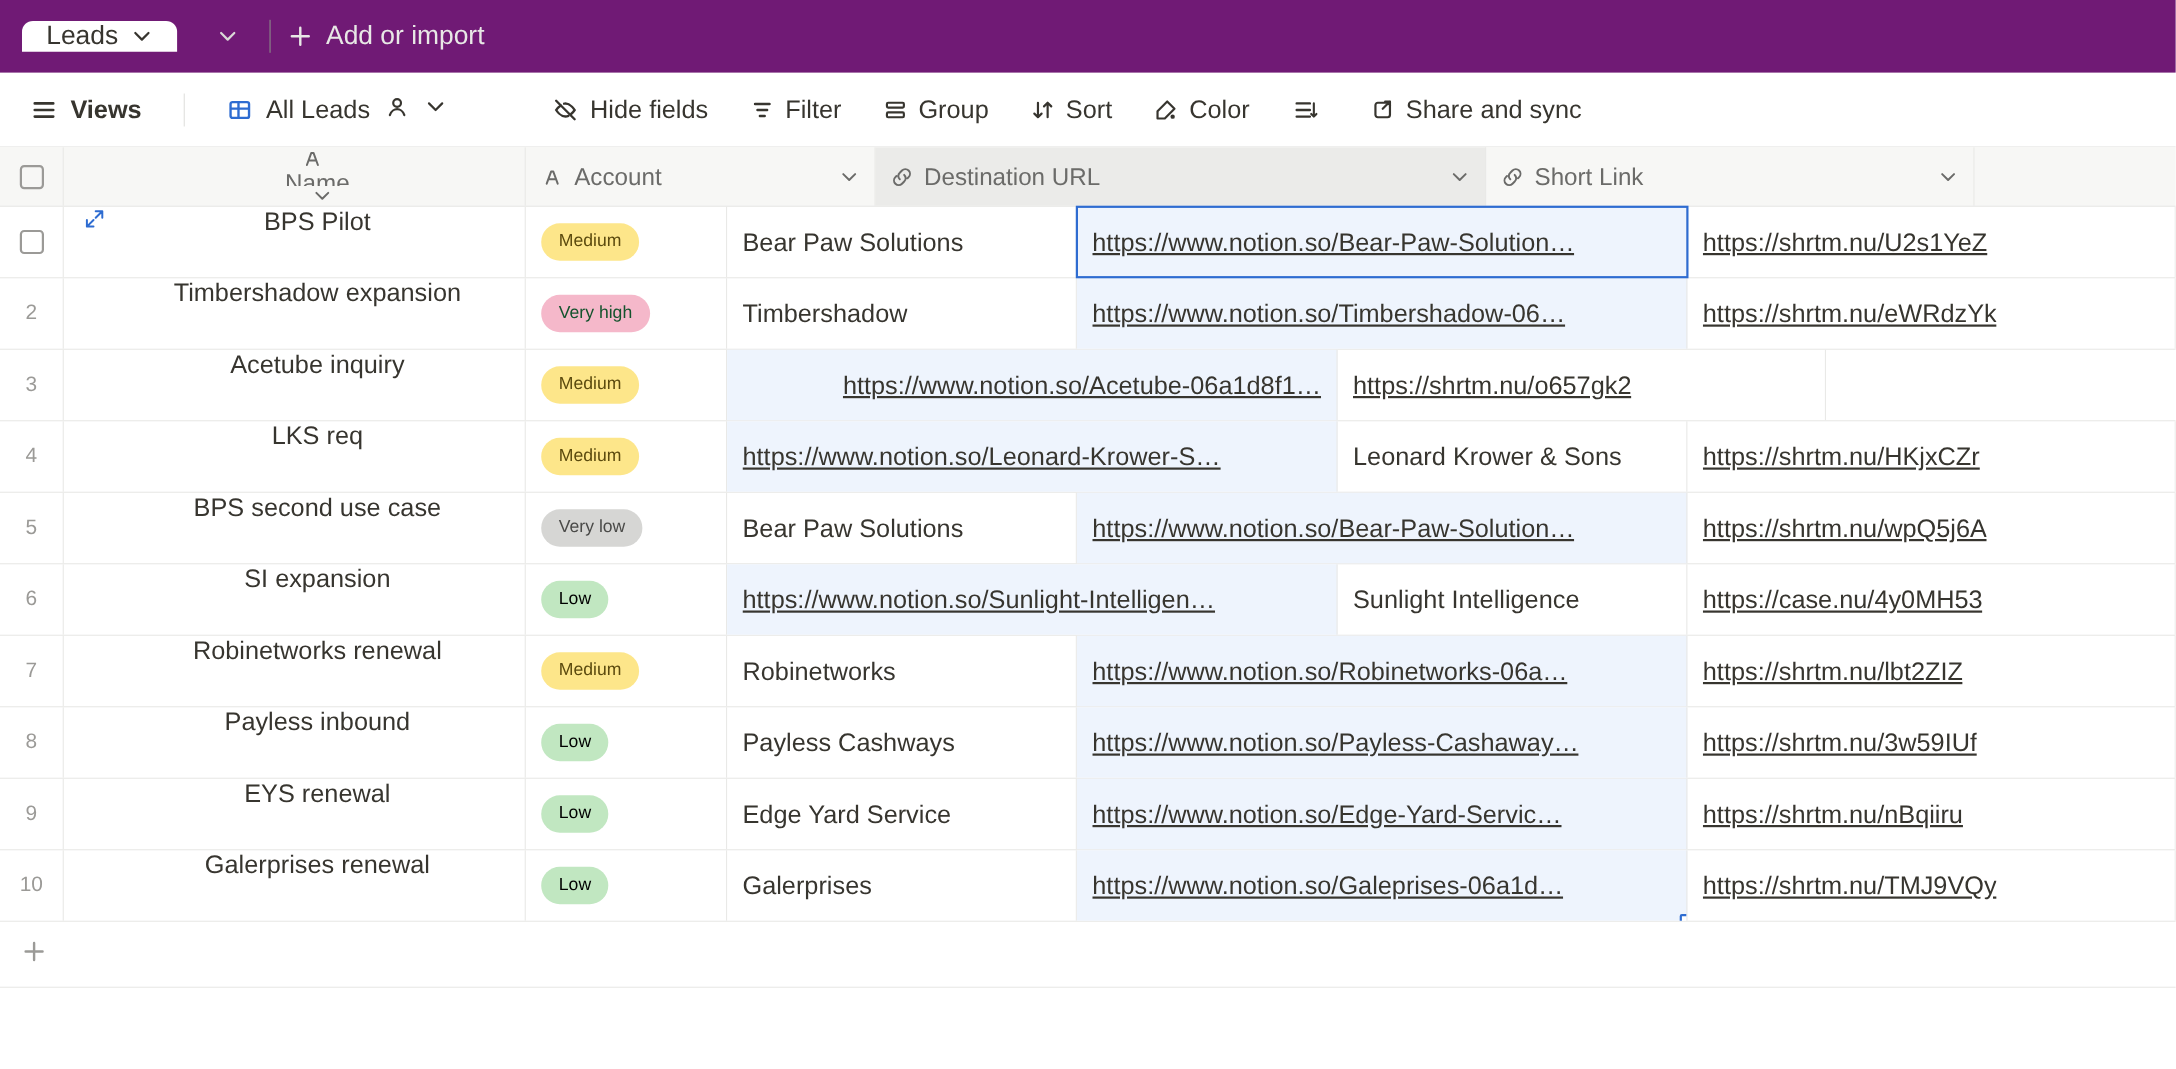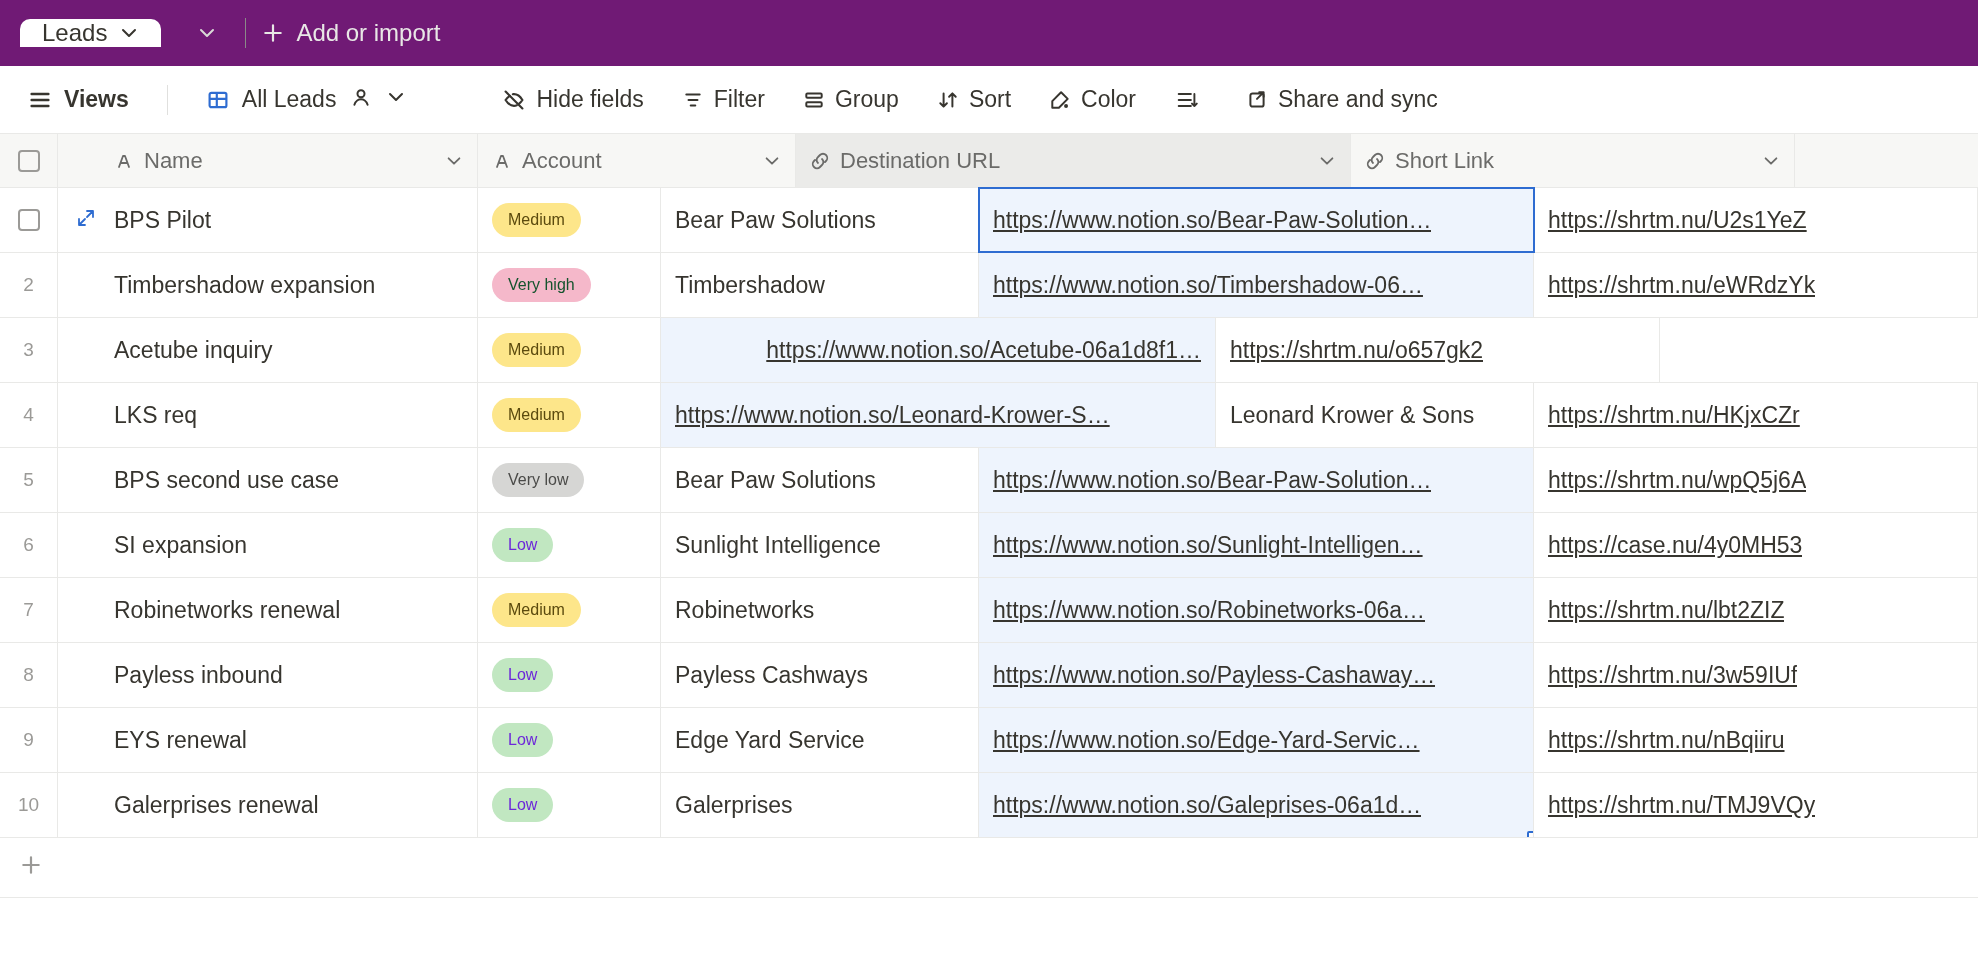--- a/index.html
+++ b/index.html
@@ -27,21 +27,21 @@
   .tool-item .icon { margin-right: 10px; }
   
   
   .table { width: 100%; }
   .thead { display: flex; height: 54px; background: #f7f7f5; border-bottom: 1px solid #e9e9e7; font-size: 22px; color: #6b6b69; }
   .th, .td { display: flex; align-items: center; padding: 0 14px; border-right: 1px solid #e9e9e7; position: relative; }
   .th .icon { margin-right: 10px; flex-shrink: 0; }
   .th .label { flex: 1; white-space: nowrap; overflow: hidden; text-overflow: ellipsis; }
   .th .dd { flex-shrink: 0; margin-left: 8px; }
   .col-check { width: 58px; justify-content: center; flex-shrink: 0; padding: 0; }
-  .col-name { width: 420px; flex-shrink: 0; }
+  .col-name { width: 420px; flex-shrink: 0; flex-direction: column; }
   .col-prio { width: 183px; flex-shrink: 0; }
   .col-acct { width: 318px; flex-shrink: 0; }
   .col-url { width: 555px; flex-shrink: 0; }
   .col-short { width: 444px; flex-shrink: 0; }
   .th.col-url { background: #ebebe9; }
   
   .trow { display: flex; height: 65px; border-bottom: 1px solid #e9e9e7; font-size: 23px; }
   .td { overflow: hidden; }
   .td.col-check { color: #9b9a97; font-size: 19px; justify-content: center; }
   .td.col-name { padding-left: 56px; }
@@ -50,21 +50,21 @@
   .expand-icon { position: absolute; left: 18px; color: #2e6cd1; }
   .td.col-url { background: #eef4fd; }
   .trow.selected .td.col-url { outline: 2px solid #2e6cd1; outline-offset: -1px; z-index: 2; }
   .link { color: #37352f; text-decoration: underline; white-space: nowrap; overflow: hidden; text-overflow: ellipsis; max-width: 100%; }
   .cell-text { white-space: nowrap; overflow: hidden; text-overflow: ellipsis; }
   
   .pill { display: inline-flex; align-items: center; height: 34px; padding: 0 16px; border-radius: 17px; font-size: 16px; }
   .pill.medium { background: #fde68a; color: #5b4a0e; }
   .pill.veryhigh { background: #f5b8ca; color: #14532d; }
   .pill.verylow { background: #d6d6d4; color: #4a4a48; }
-  .pill.low { background: #c1e7c1; color: #6d28d9; }
+  .pill.low { background: #c1e7c1; color: #000000; }
   
   .add-row { display: flex; align-items: center; height: 60px; padding-left: 20px; color: #9b9a97; font-size: 26px; border-bottom: 1px solid #e9e9e7; }
   
   
   .sel-handle { position: absolute; width: 12px; height: 12px; border: 2px solid #2e6cd1; background: #fff; border-radius: 2px; bottom: -6px; right: -6px; z-index: 3; }
   
   
   .icon svg { display: block; }
   .chevron svg, .dd svg { display: block; }
 </style>
@@ -405,25 +405,25 @@
       <div class="trow">
         <div class="td col-check">
           <span>6</span>
         </div>
         <div class="td col-name" style="position: relative;">
           <span class="cell-text">SI expansion</span>
         </div>
         <div class="td col-prio">
           <span class="pill low">Low</span>
         </div>
+        <div class="td col-url" style="position: relative;">
+          <a class="link">https://www.notion.so/Sunlight-Intelligen…</a>
+        </div>
         <div class="td col-acct">
           <span class="cell-text">Sunlight Intelligence</span>
-        </div>
-        <div class="td col-url" style="position: relative;">
-          <a class="link">https://www.notion.so/Sunlight-Intelligen…</a>
         </div>
         <div class="td col-short">
           <a class="link">https://case.nu/4y0MH53</a>
         </div>
       </div>
       <div class="trow">
         <div class="td col-check">
           <span>7</span>
         </div>
         <div class="td col-name" style="position: relative;">

